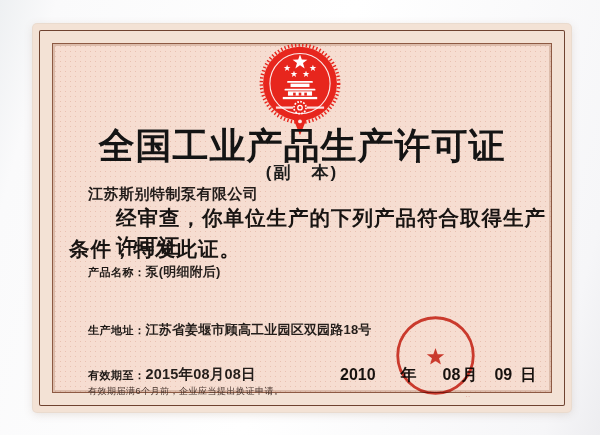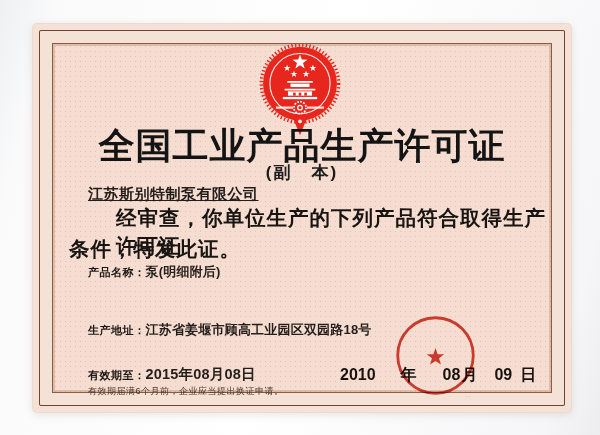--- a/index.html
+++ b/index.html
@@ -37,21 +37,21 @@
   .emblem{position:absolute;left:204px;top:0px;}
   .title{
     position:absolute;left:0;top:78px;width:100%;text-align:center;
     font-size:36px;font-weight:bold;color:#141414;letter-spacing:1px;
     font-family:"Liberation Sans","DejaVu Sans",sans-serif;
   }
   .subtitle{
     position:absolute;left:0;top:117px;width:100%;text-align:center;
     font-size:17px;font-weight:700;color:#1c1c1c;letter-spacing:2px;
   }
-  .company{position:absolute;left:35px;top:141px;font-size:15px;font-weight:bold;color:#221c1a;letter-spacing:.5px;text-decoration:underline;}
+  .company{position:absolute;left:35px;top:141px;font-size:15px;font-weight:bold;color:#221c1a;letter-spacing:.5px;}
   .stmt1{position:absolute;left:63px;top:160px;font-size:20.5px;font-weight:bold;color:#181412;letter-spacing:1px;}
   .stmt2{position:absolute;left:16px;top:191px;font-size:20.5px;font-weight:bold;color:#181412;letter-spacing:1px;}
   .row{position:absolute;left:35px;white-space:nowrap;}
   .flabel{font-size:11px;font-weight:bold;color:#1c1714;letter-spacing:.5px;}
   .fvalue{font-size:13px;font-weight:bold;color:#241e1b;letter-spacing:.2px;}
   .fvalue.lg{font-size:14.5px;}
   .r1{top:218px}.r2{top:252px}.r3{top:276px}.r4{top:299px}.r5{top:321px}
   .note{position:absolute;left:35px;top:341px;font-size:9px;font-weight:normal;color:#46342d;letter-spacing:.5px;}
   .dateline{position:absolute;left:287px;top:321px;font-size:16px;font-weight:bold;color:#17120f;white-space:nowrap;}
   .dateline .d-year{margin-right:25px;}

